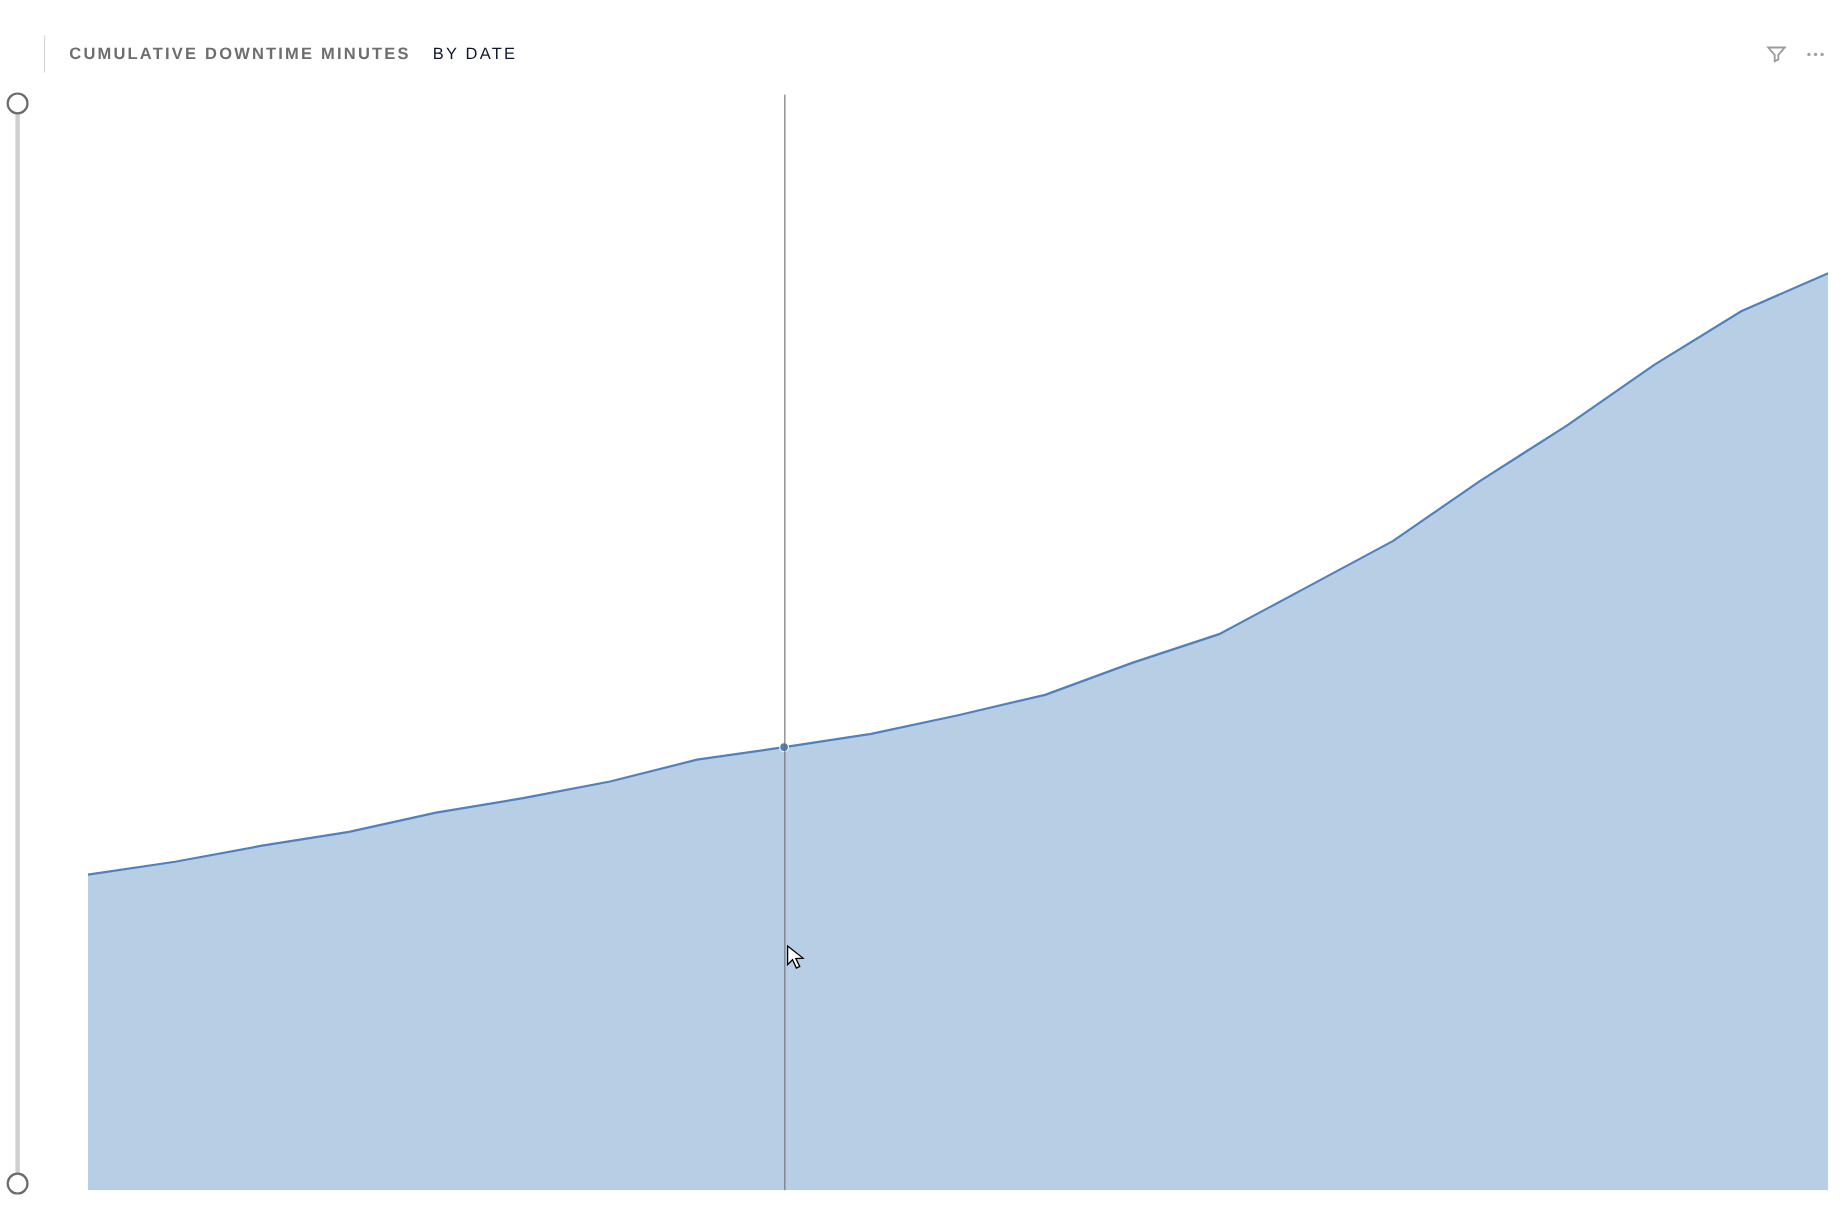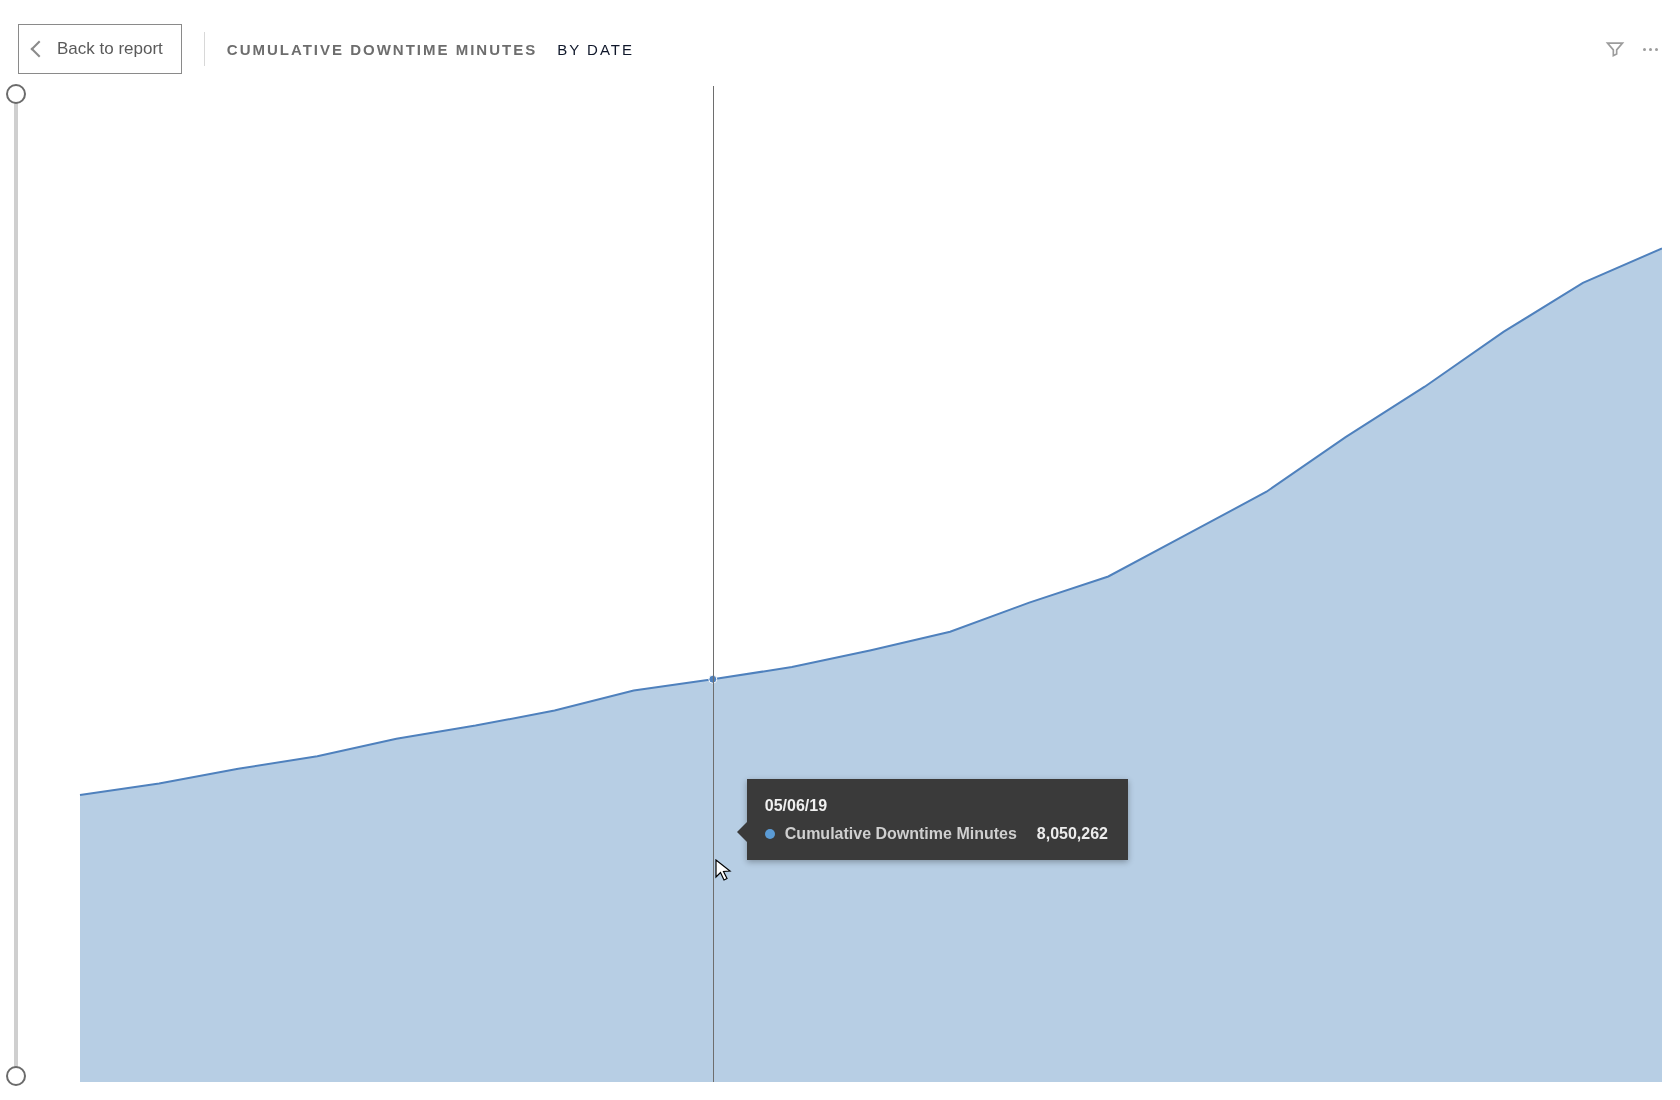--- a/index.html
+++ b/index.html
@@ -163,24 +163,20 @@
   .cursor-arrow {
     position: absolute;
     pointer-events:none;
   }
   .cursor-arrow svg { display:block; }
 </style>
 </head>
 <body>
 
 <div class="header">
-  <div class="back-btn">
-    <span class="chev"></span>
-    <span>Back to report</span>
-  </div>
   <div class="vsep"></div>
   <span class="title-main">CUMULATIVE DOWNTIME MINUTES</span>
   <span class="title-sub">BY DATE</span>
 
   <div class="header-right">
     <span class="filter-icon">
       <svg width="20" height="20" viewBox="0 0 24 24" fill="none" stroke="#9c9c9c" stroke-width="2">
         <path d="M3 5h18l-7 8v5l-4 2v-7L3 5z"></path>
       </svg>
     </span>
@@ -198,27 +194,19 @@
 </div>
 
 <div class="plot">
   <svg id="chart-svg" preserveAspectRatio="none" viewBox="0 0 1630 996">
       <path d="M48.0 709.1 L127.1 697.4 L206.2 682.8 L285.3 670.2 L364.4 652.8 L443.5 639.6 L522.6 624.5 L601.7 604.6 L680.8 593.2 L759.9 581.1 L839.0 564.2 L918.1 545.7 L997.2 516.6 L1076.3 490.5 L1155.4 448.2 L1234.5 405.7 L1313.6 351.1 L1392.7 300.7 L1471.8 245.7 L1550.9 196.9 L1630.0 162.4 L 1630.0 996 L 48.0 996 Z" fill="#b7cee4" stroke="none"></path>
       <path d="M48.0 709.1 L127.1 697.4 L206.2 682.8 L285.3 670.2 L364.4 652.8 L443.5 639.6 L522.6 624.5 L601.7 604.6 L680.8 593.2 L759.9 581.1 L839.0 564.2 L918.1 545.7 L997.2 516.6 L1076.3 490.5 L1155.4 448.2 L1234.5 405.7 L1313.6 351.1 L1392.7 300.7 L1471.8 245.7 L1550.9 196.9 L1630.0 162.4 " fill="none" stroke="#4f81bd" stroke-width="2"></path>
       <circle cx="680.8000000000001" cy="593.2084617690169" r="4" fill="#4f81bd" stroke="#fff" stroke-width="1"></circle>
     </svg>
   <div id="hover-line" class="hover-line" style="left: 680.8px;"></div>
 
-  <div id="tooltip" class="tooltip" style="left: 714.8px; top: 693.208px;">
-    <div class="tt-date">05/06/19</div>
-    <div class="tt-row">
-      <span class="tt-dot"></span>
-      <span class="tt-label">Cumulative Downtime Minutes</span>
-      <span class="tt-value">8,050,262</span>
-    </div>
-  </div>
 
   <div id="cursor" class="cursor-arrow" style="left: 682.8px; top: 773.208px;">
     <svg width="18" height="22" viewBox="0 0 18 22">
       <path d="M1 1 L1 18 L5.5 13.5 L9 21 L12 19.5 L8.5 12.5 L15 12 Z" fill="#ffffff" stroke="#000" stroke-width="1.2"></path>
     </svg>
   </div>
 </div>
 
 </body></html>

